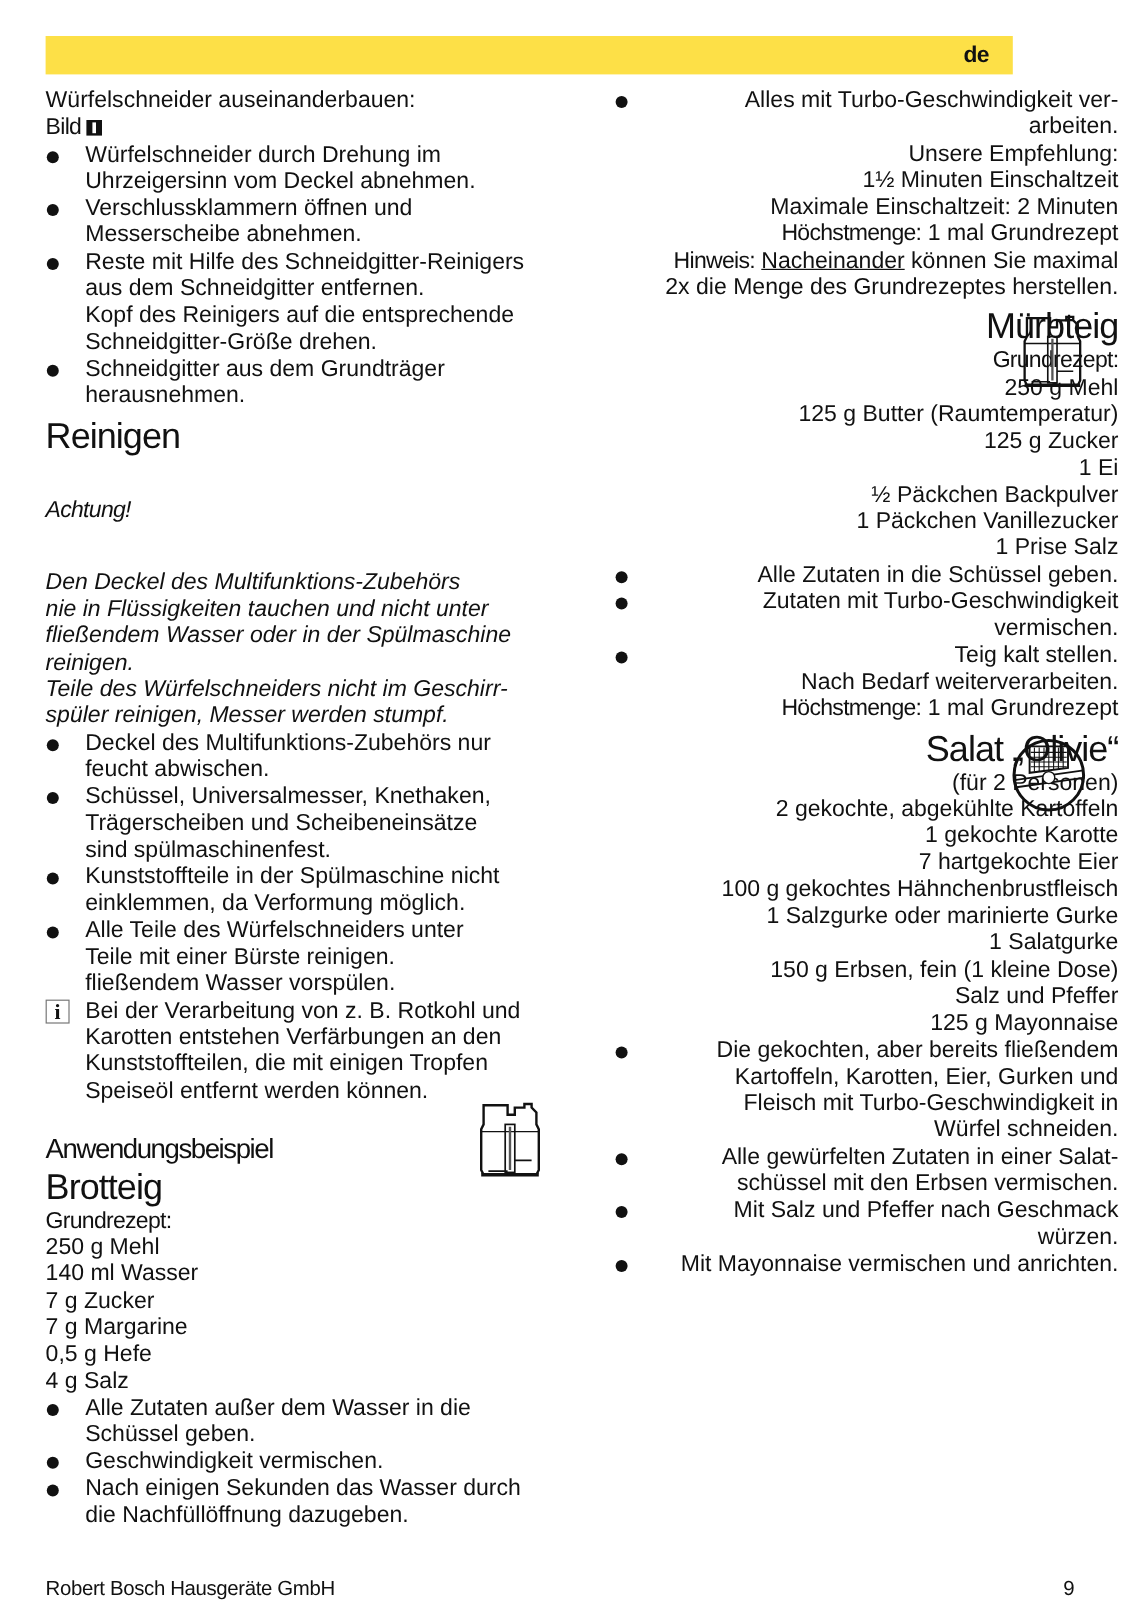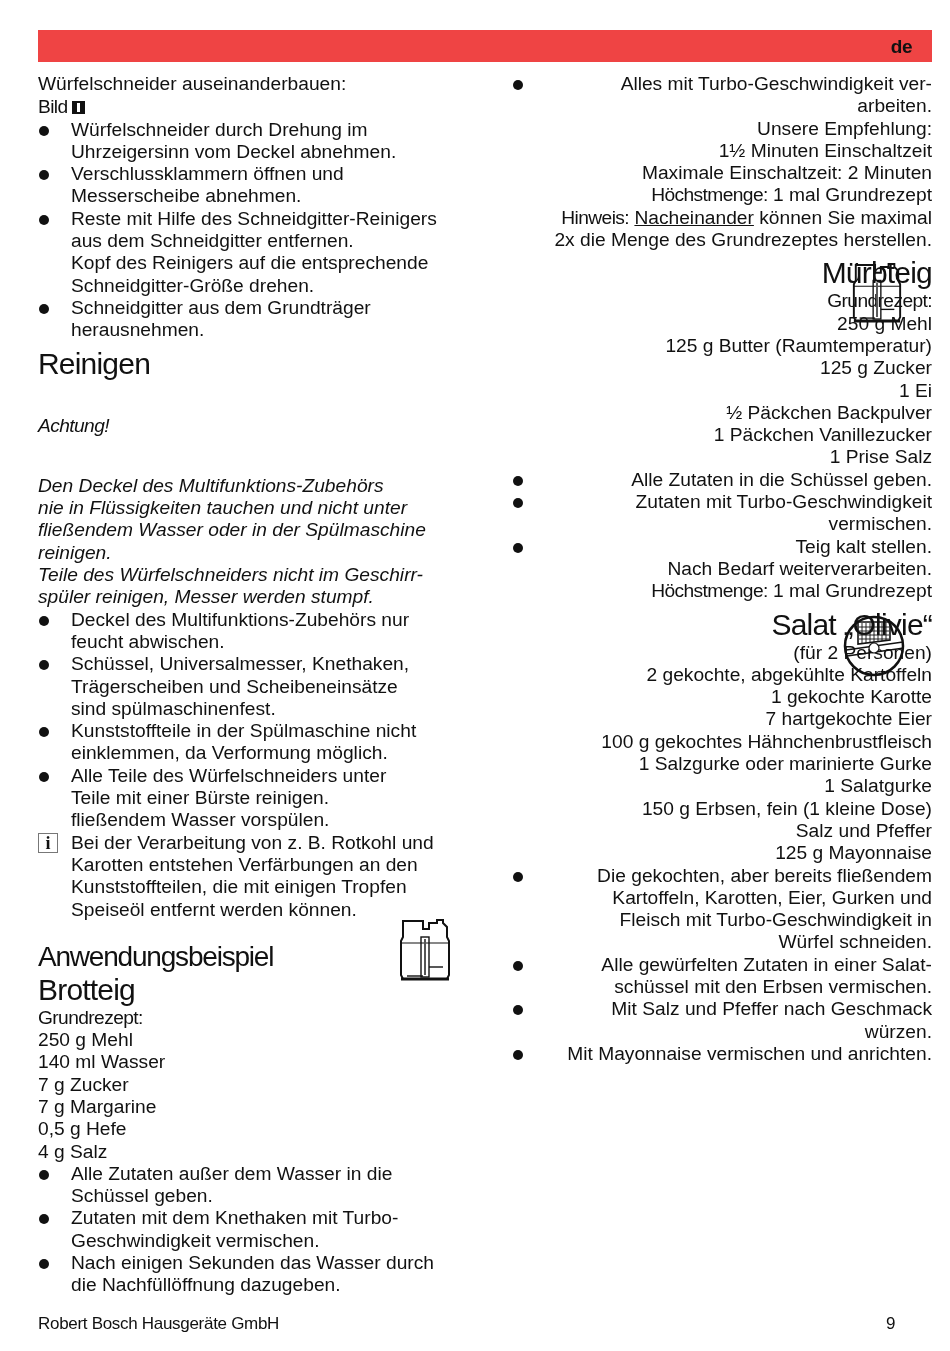--- a/index.html
+++ b/index.html
@@ -2,41 +2,41 @@
 <html><head>
 <meta charset="utf-8">
 <style>
   html, body { margin: 0; padding: 0; background: #ffffff; }
   body {
     width: 950px; height: 1351px; position: relative; overflow: hidden;
     font-family: "Liberation Sans", sans-serif; color: #111111;
     font-size: 19.2px; line-height: 22.3px;
   }
   .header-bar {
-    position: absolute; left: 38px; top: 30px; width: 894px; height: 32px;
-    background: #ef4444;
+    position: absolute; left: 38px; top: 30px; width: 806px; height: 32px;
+    background: #fde047;
   }
   .lang {
     position: absolute; right: 20px; top: 6px; font-weight: bold;
     font-size: 19px; letter-spacing: -0.5px;
   }
   .col { position: absolute; top: 73px; }
   .col-left { left: 38px; width: 420px; }
   .col-right { left: 512px; width: 420px; text-align: right; }
   .line { white-space: nowrap; }
   .bold { font-weight: normal; letter-spacing: -0.6px; }
   .ital { font-style: italic; margin-top: 38px; }
   .bullet { position: relative; padding-left: 33px; }
   .bullet .dot {
     position: absolute; left: 1px; top: 7px; width: 10px; height: 10px;
     border-radius: 50%; background: #111;
   }
   .bullet .txt div { white-space: nowrap; }
   .h2 { font-size: 30px; letter-spacing: -0.8px; margin-top: 9px; margin-bottom: 4px; line-height: 26px; }
-  .h1 { font-size: 28px; letter-spacing: -1.2px; margin-top: 20px; margin-bottom: 4px; line-height: 32px; }
+  .h1 { font-size: 23px; letter-spacing: -1.2px; margin-top: 20px; margin-bottom: 4px; line-height: 32px; }
   .bild-box {
     display: inline-block; width: 13px; height: 13px; background: #111;
     vertical-align: -1px; margin-left: 4px; position: relative;
   }
   .bild-box::after {
     content: ""; position: absolute; left: 5px; top: 2px; width: 3px; height: 9px; background: #fff;
   }
   .info-box {
     position: absolute; left: 0; top: 1px; width: 20px; height: 20px;
     border: 1px solid #777; box-sizing: border-box; font-family: "Liberation Serif", serif;
@@ -159,21 +159,20 @@
       <div class="bullet">
         <span class="dot"></span>
         <div class="txt">
           <div>Alle Zutaten außer dem Wasser in die</div>
           <div>Schüssel geben.</div>
         </div>
       </div>
       <div class="bullet">
         <span class="dot"></span>
         <div class="txt">
-          <div>Zutaten mit dem Knethaken mit Turbo-</div>
           <div>Geschwindigkeit vermischen.</div>
         </div>
       </div>
       <div class="bullet">
         <span class="dot"></span>
         <div class="txt">
           <div>Nach einigen Sekunden das Wasser durch</div>
           <div>die Nachfüllöffnung dazugeben.</div>
         </div>
       </div>

